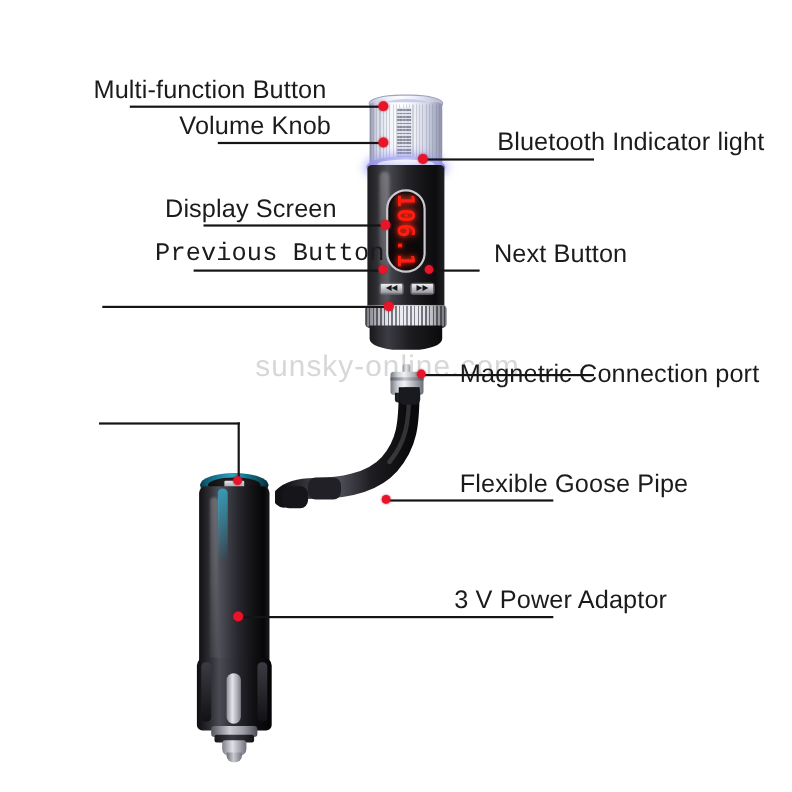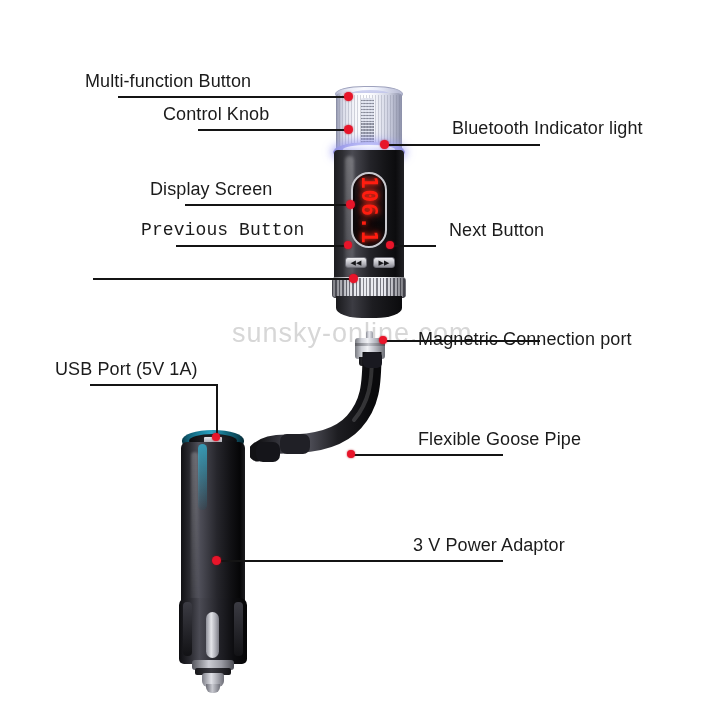--- a/index.html
+++ b/index.html
@@ -2,21 +2,21 @@
 <html><head>
 <meta charset="utf-8">
 <style>
   html,body{margin:0;padding:0;background:#ffffff;}
   body{width:720px;height:720px;overflow:hidden;
        font-family:"Liberation Sans","DejaVu Sans",sans-serif;}
   #stage{position:relative;width:720px;height:720px;background:#fff;}
 
   
   .lbl{position:absolute;white-space:nowrap;color:#1b1b1b;
-       font-size:18px;line-height:22px;letter-spacing:.1px;}
+       font-size:23px;line-height:22px;letter-spacing:.1px;}
 
   
   .ln{position:absolute;background:#141414;}
   .ln.h{height:1.7px;}
   .ln.v{width:1.7px;}
 
   
   .dot{position:absolute;width:9px;height:9px;border-radius:50%;
        background:#e8152a;box-shadow:0 0 2px rgba(180,0,20,.8);}
   .dot.sm{width:8px;height:8px;}
@@ -224,21 +224,21 @@
     <div class="ad-ring"></div>
     <div class="ad-ring2"></div>
     <div class="ad-tip"></div>
     <div class="ad-tipend"></div>
   </div>
 
   <div class="lbl" style="left:85px;top:70px;">Multi-function Button</div>
   <div class="ln h" style="left:118px;top:96px;width:230px;"></div>
   <div class="dot" style="left:344px;top:92px;"></div>
 
-  <div class="lbl" style="left:163px;top:103px;">Control Knob</div>
+  <div class="lbl" style="left:163px;top:103px;">Volume Knob</div>
   <div class="ln h" style="left:198px;top:129px;width:150px;"></div>
   <div class="dot" style="left:344px;top:125px;"></div>
 
   <div class="lbl" style="left:452px;top:117px;">Bluetooth Indicator light</div>
   <div class="ln h" style="left:385px;top:144px;width:155px;"></div>
   <div class="dot" style="left:380px;top:140px;"></div>
 
   <div class="lbl" style="left:150px;top:178px;">Display Screen</div>
   <div class="ln h" style="left:185px;top:204px;width:165px;"></div>
   <div class="dot" style="left:346px;top:200px;"></div>
@@ -251,21 +251,20 @@
   <div class="ln h" style="left:392px;top:245px;width:44px;"></div>
   <div class="dot sm" style="left:386px;top:241px;"></div>
 
   <div class="ln h" style="left:93px;top:278px;width:260px;"></div>
   <div class="dot" style="left:349px;top:274px;"></div>
 
   <div class="lbl" style="left:418px;top:328px;">Magnetric Connection port</div>
   <div class="ln h" style="left:385px;top:340px;width:155px;"></div>
   <div class="dot sm" style="left:379px;top:336px;"></div>
 
-  <div class="lbl" style="left:55px;top:358px;">USB Port (5V 1A)</div>
   <div class="ln h" style="left:90px;top:384px;width:128px;"></div>
   <div class="ln v" style="left:216px;top:384px;height:54px;"></div>
   <div class="dot sm" style="left:212px;top:433px;"></div>
 
   <div class="lbl" style="left:418px;top:428px;">Flexible Goose Pipe</div>
   <div class="ln h" style="left:353px;top:454px;width:150px;"></div>
   <div class="dot sm" style="left:347px;top:450px;"></div>
 
   <div class="lbl" style="left:413px;top:534px;">3 V Power Adaptor</div>
   <div class="ln h" style="left:220px;top:560px;width:283px;"></div>

